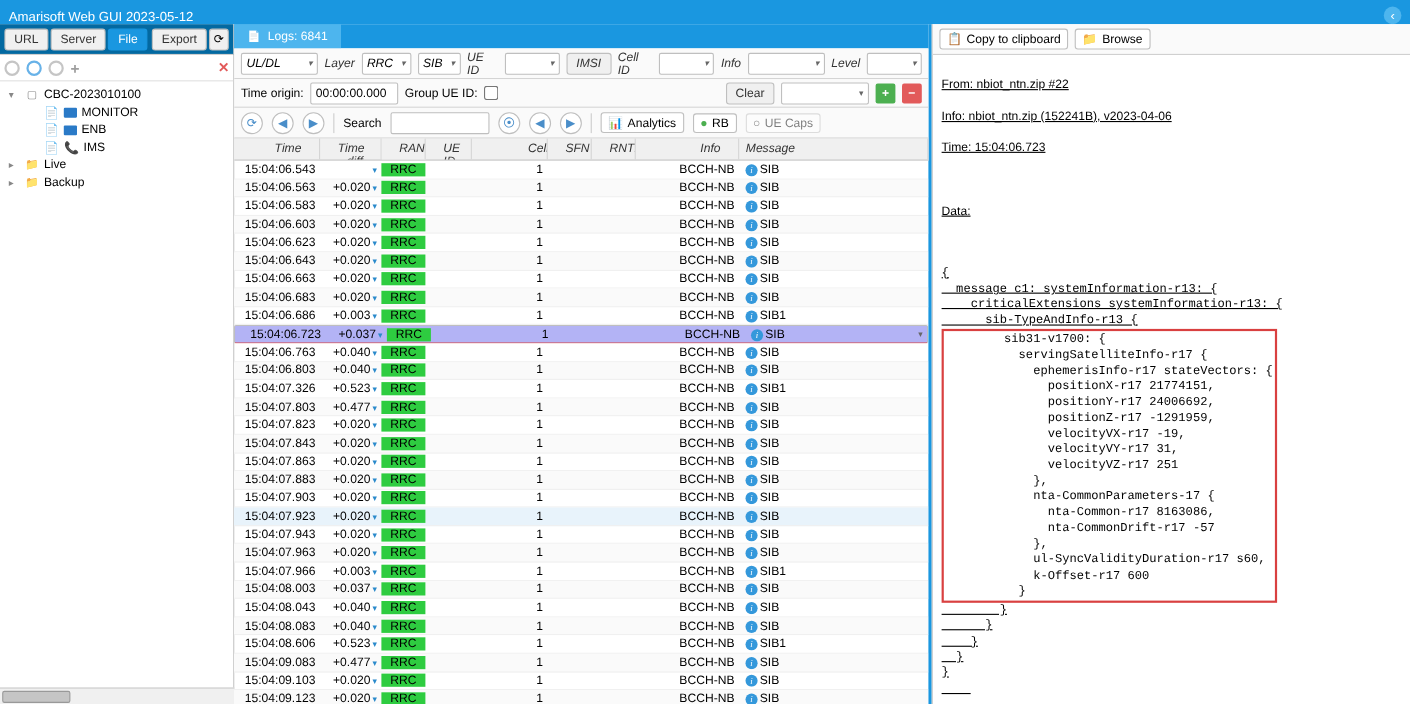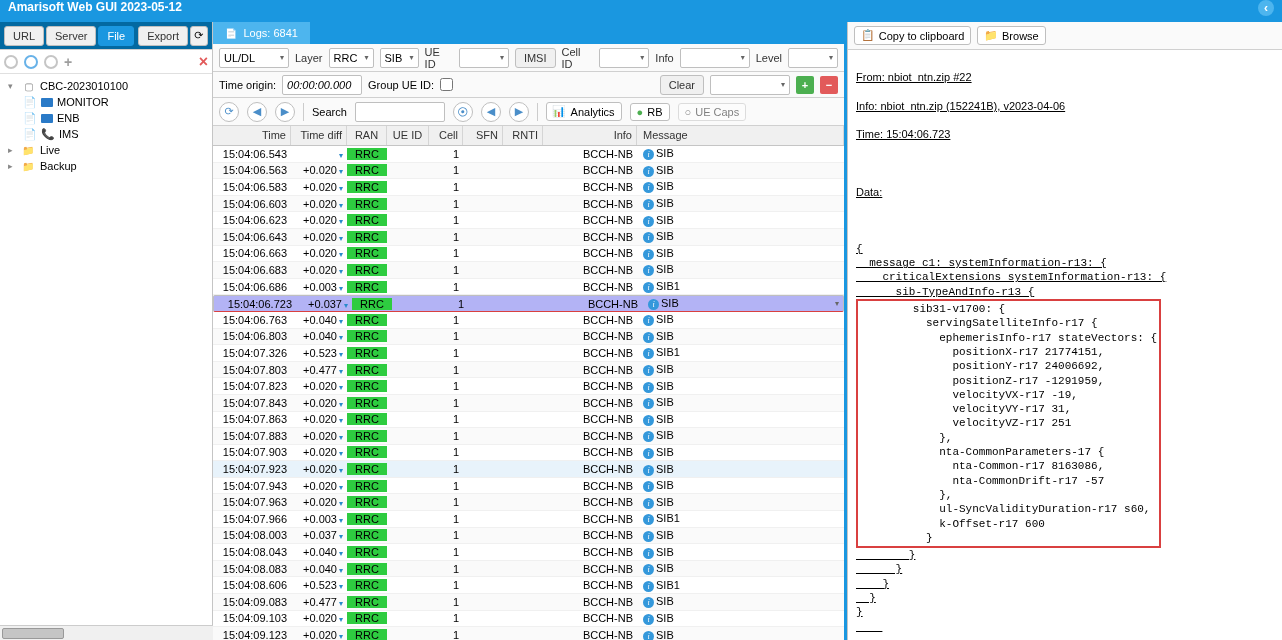--- a/index.html
+++ b/index.html
@@ -1,69 +1,69 @@
 <!DOCTYPE html>
 <html><head>
 <meta charset="utf-8">
 <style>
 * { box-sizing: border-box; margin: 0; padding: 0; }
 body { font-family: Arial, Helvetica, sans-serif; font-size: 11px; background: #fff; overflow: hidden; width: 1282px; height: 640px; }
-.hdr { background: #1a97e0; color: #fff; height: 22px; display: flex; align-items: flex-start; padding: 0 8px; font-size: 12px; font-weight: bold; }
+.hdr { background: #1a97e0; color: #fff; height: 22px; display: flex; align-items: flex-end; padding: 0 8px; font-size: 12px; font-weight: normal; }
 .hdr .collapse { margin-left: auto; width: 16px; height: 16px; background: #4db5ee; border-radius: 50%; display: flex; align-items: center; justify-content: center; cursor: pointer; }
 .hdr .collapse::before { content: "‹"; color: #fff; font-size: 12px; }
 .main-layout { display: flex; height: 618px; }
 .left-pane { width: 213px; border-right: 1px solid #c5c5c5; display: flex; flex-direction: column; }
 .toolbar { height: 28px; background: #0369a1; border-bottom: 1px solid #d0d0d0; display: flex; align-items: center; padding: 2px 4px; gap: 2px; }
 .btn { background: #f0f0f0; border: 1px solid #bfbfbf; border-radius: 3px; padding: 2px 8px; font-size: 11px; color: #333; cursor: pointer; height: 20px; display: inline-flex; align-items: center; }
 .btn.active { background: #1a97e0; color: #fff; border-color: #1a97e0; }
 .icon-btn { width: 22px; height: 20px; background: #f0f0f0; border: 1px solid #bfbfbf; border-radius: 3px; display: inline-flex; align-items: center; justify-content: center; cursor: pointer; }
 .toolbar2 { height: 24px; border-bottom: 1px solid #e0e0e0; display: flex; align-items: center; padding: 2px 4px; gap: 6px; }
 .circ { width: 14px; height: 14px; border-radius: 50%; display: inline-block; }
 .circ.gray { border: 2px solid #9e9e9e; opacity: 0.6; }
 .circ.blue { border: 2px solid #68b2e8; }
 .plus-sm { color: #9e9e9e; font-size: 14px; font-weight: bold; }
 .close-x { color: #e25a5a; font-size: 16px; font-weight: bold; margin-left: auto; cursor: pointer; }
 .tree { flex: 1; overflow: auto; padding: 4px 0; }
 .tree-item { padding: 2px 4px 2px 8px; display: flex; align-items: center; gap: 4px; white-space: nowrap; cursor: pointer; }
 .tree-item .tw { width: 10px; color: #888; font-size: 9px; }
-.tree-item.l2 { padding-left: 23px; }
+.tree-item.l2 { padding-left: 40px; }
 .tree-item.file { padding-left: 24px; }
 .ticon { width: 14px; height: 12px; display: inline-flex; align-items: center; justify-content: center; font-size: 10px; }
 .ticon.folder { color: #888; }
 .ticon.screen { background: #2a7ac7; width: 12px; height: 9px; border-radius: 1px; }
 .ticon.phone::before { content: "📞"; color: #3c9a3c; font-size: 11px;}
 .ticon.page::before { content:"📄"; font-size:11px;}
 .ok-dot { width: 12px; height: 12px; background: #4caf50; border-radius: 50%; display: inline-flex; align-items:center; justify-content:center; color:#fff; font-size:8px;}
 .ok-dot::before{content:"✓";}
 
 .center-pane { flex: 1; display: flex; flex-direction: column; border-right: 3px solid #1a97e0; min-width: 0; }
 .tab-hdr { background: #1a97e0; height: 22px; display: flex; align-items: center; }
 .tab { background: #4db5ee; color: #fff; padding: 3px 12px; font-size: 11px; display: flex; align-items: center; gap: 6px; height: 22px; }
 .tab::before { content:"📄"; font-size:10px;}
-.filter-bar { height: 28px; border-bottom: 1px solid #d0d0d0; background: #fafafa; display: flex; align-items: center; padding: 2px 6px; gap: 6px; }
+.filter-bar { height: 28px; border-bottom: 1px solid #d0d0d0; background: #fafafa; display: flex; align-items: center; padding: 2px 6px; gap: 6px; font-style: italic; }
 .filter-bar label { color: #333; font-size: 11px; }
 .sel { border: 1px solid #bfbfbf; border-radius: 2px; height: 20px; background: #fff; font-size: 11px; padding: 0 16px 0 4px; position: relative; display: inline-flex; align-items:center; min-width:50px;}
 .sel::after { content: "▾"; position: absolute; right: 4px; color: #666; font-size: 8px; }
 .tinput { border: 1px solid #bfbfbf; border-radius: 2px; height: 20px; font-size: 11px; padding: 0 4px; }
 .time-bar { height: 26px; border-bottom: 1px solid #d0d0d0; background: #fafafa; display: flex; align-items: center; padding: 2px 6px; gap: 6px; justify-content: center;}
 .plus-grn { width:18px; height:18px; background:#4caf50; color:#fff; border-radius:2px; display:inline-flex; align-items:center; justify-content:center; font-weight:bold;}
 .minus-red { width:18px; height:18px; background:#e25a5a; color:#fff; border-radius:2px; display:inline-flex; align-items:center; justify-content:center; font-weight:bold;}
 .action-bar { height: 28px; border-bottom: 1px solid #d0d0d0; background: #fafafa; display: flex; align-items: center; padding: 2px 6px; gap: 8px;}
 .nav-circ { width:20px; height:20px; border-radius:50%; background:#fff; border:1px solid #bfbfbf; display:inline-flex; align-items:center; justify-content:center; color:#4a8ec9; cursor:pointer;}
 .sep { width:1px; height:18px; background:#ccc; }
 .ac-btn { padding:2px 6px; border:1px solid #bfbfbf; border-radius:3px; background:#fff; font-size:11px; display:inline-flex; align-items:center; gap:4px; cursor:pointer;}
 .ac-btn.disabled { opacity:0.5; }
 
 .grid-hdr { display: flex; background: #f0f0f0; border-bottom: 1px solid #c5c5c5; height: 20px; font-size: 11px; color:#333;}
-.grid-hdr > div { border-right: 1px solid #d5d5d5; padding: 3px 4px; text-align: right; overflow:hidden;}
+.grid-hdr > div { border-right: 1px solid #d5d5d5; padding: 3px 16px; text-align: right; overflow:hidden;font-style:italic;}
 .col-time { width: 78px; }
 .col-diff { width: 56px; }
 .col-ran { width: 40px; text-align:center !important; }
 .col-ueid { width: 42px; text-align:center !important;}
-.col-cell { width: 34px; text-align:right;}
+.col-cell { width: 34px; text-align:right;margin-left:35px;}
 .col-sfn { width: 40px; }
 .col-rnti { width: 40px; }
 .col-info { width: 94px; text-align:right !important;}
 .col-msg { flex:1; text-align:left !important; padding-left:6px !important;}
 
 .grid-body { flex:1; overflow-y:auto; overflow-x:hidden;}
 .row { display:flex; height:16.6px; font-size:11px; border-bottom:1px solid #f0f0f0; align-items:center;}
 .row:nth-child(even){ background:#fafafa;}
 .row.sel { background:#b3b3f5 !important; border-bottom:1px solid #d94040;}
 .row.hov { background:#e8f3fb !important;}
@@ -166,21 +166,21 @@
       <span class="btn">IMSI</span>
       <label>Cell ID</label>
       <span class="sel" style="min-width:50px"></span>
       <label>Info</label>
       <span class="sel" style="min-width:70px"></span>
       <label>Level</label>
       <span class="sel" style="min-width:50px"></span>
     </div>
     <div class="time-bar">
       <label>Time origin:</label>
-      <input class="tinput" style="width: 80px; font-style: italic;" value="00:00:00.000">
+      <input class="tinput" style="width: 80px;" value="00:00:00.000">
       <label>Group UE ID:</label>
       <input type="checkbox" style="">
       <span style="flex:1"></span>
       <span class="btn">Clear</span>
       <span class="sel" style="min-width:80px"></span>
       <span class="plus-grn">+</span>
       <span class="minus-red">−</span>
     </div>
     <div class="action-bar">
       <span class="nav-circ">⟳</span>

